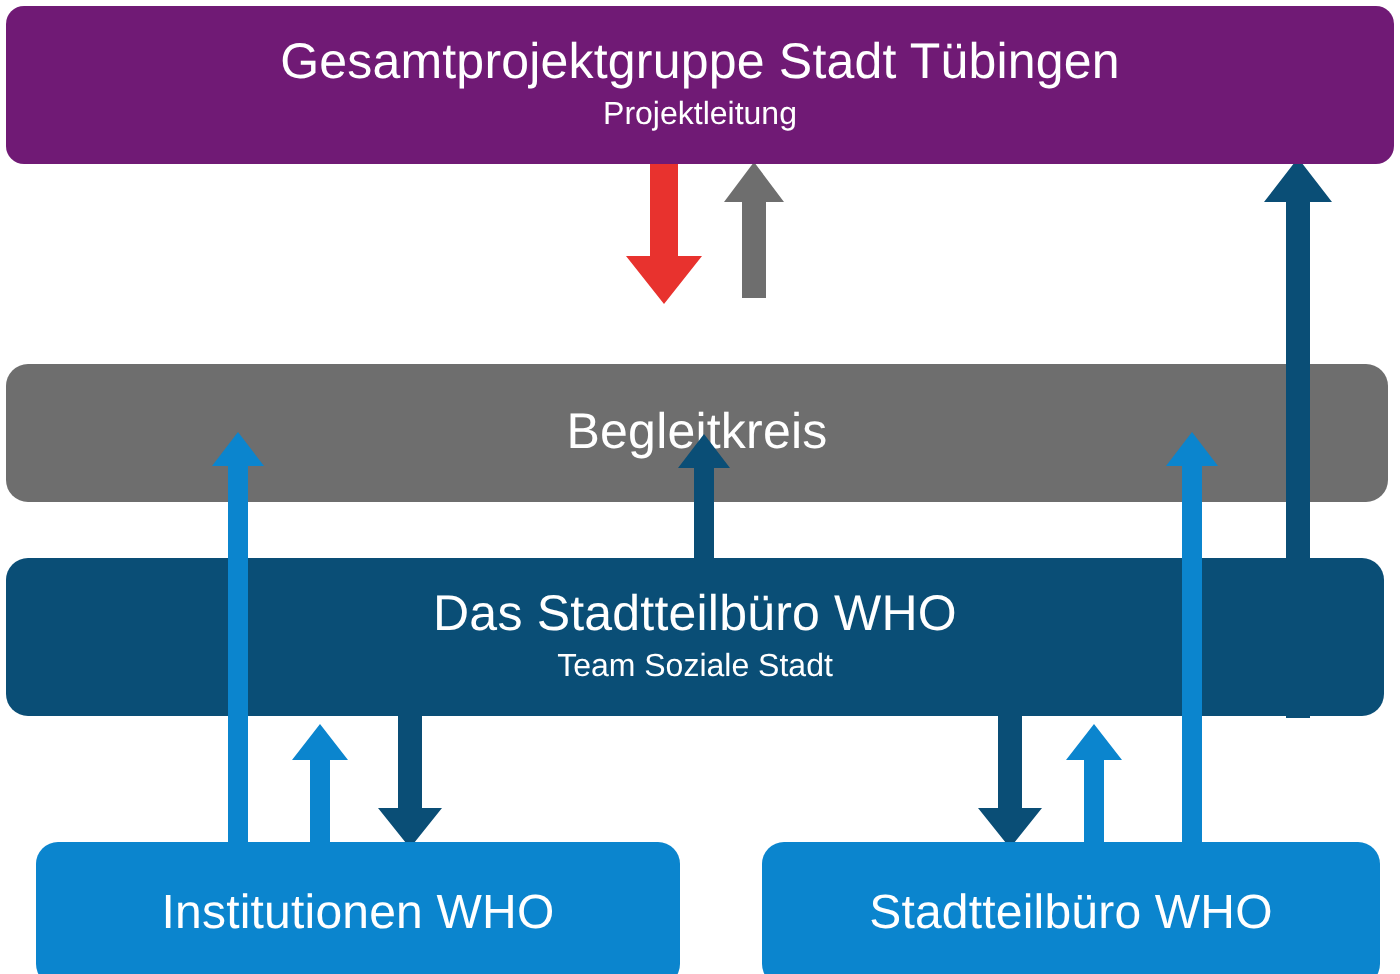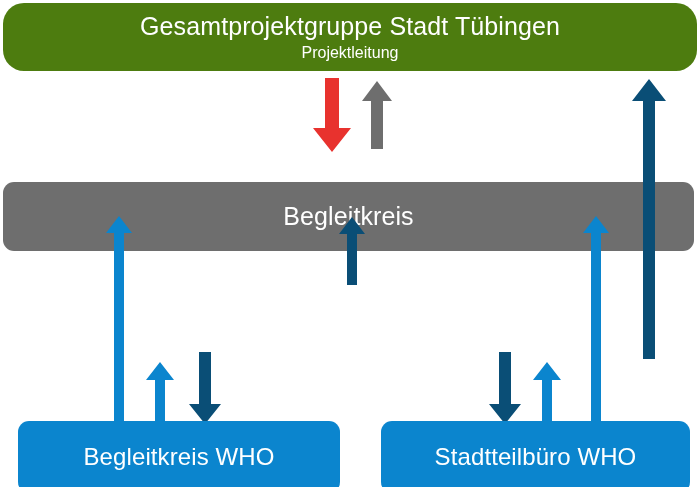--- a/index.html
+++ b/index.html
@@ -37,23 +37,23 @@
   .box .title-sub {
     font-size: 16px;
     font-weight: 400;
     margin-top: 3px;
     white-space: nowrap;
   }
 
   
   .box-gesamt {
     left: 3px;  top: 3px;
-    width: 694px; height: 68px;
-    background: #4d7c0f;
-    border-radius: 21px;
+    width: 694px; height: 79px;
+    background: #701a75;
+    border-radius: 9px;
     z-index: 4;
   }
   .box-begleit {
     left: 3px;  top: 146px;
     width: 691px; height: 69px;
     background: #6e6e6e;
     border-radius: 11px;
     z-index: 2;
     margin-top: 36px;
   }
@@ -157,22 +157,26 @@
 
   <div class="box box-gesamt">
     <div class="title-main">Gesamtprojektgruppe Stadt Tübingen</div>
     <div class="title-sub">Projektleitung</div>
   </div>
 
   <div class="box box-begleit">
     <div class="title-main">Begleitkreis</div>
   </div>
 
+  <div class="box box-stadtteil">
+    <div class="title-main">Das Stadtteilbüro WHO</div>
+    <div class="title-sub">Team Soziale Stadt</div>
+  </div>
 
   <div class="box box-institutionen">
-    <div class="title-main">Begleitkreis WHO</div>
+    <div class="title-main">Institutionen WHO</div>
   </div>
 
   <div class="box box-buerger">
     <div class="title-main">Stadtteilbüro WHO</div>
   </div>
 
 </div>
 
 </body></html>

